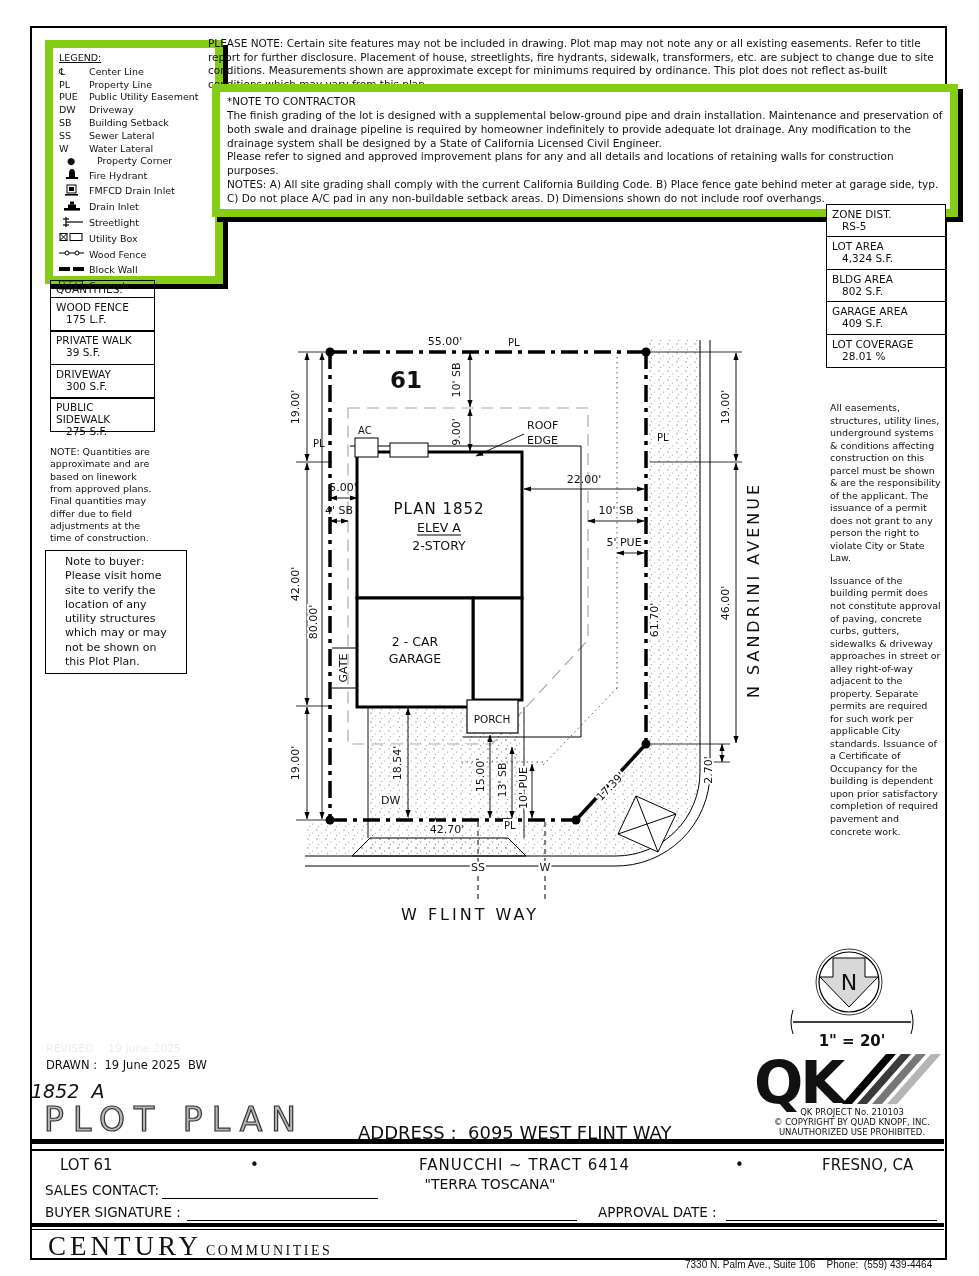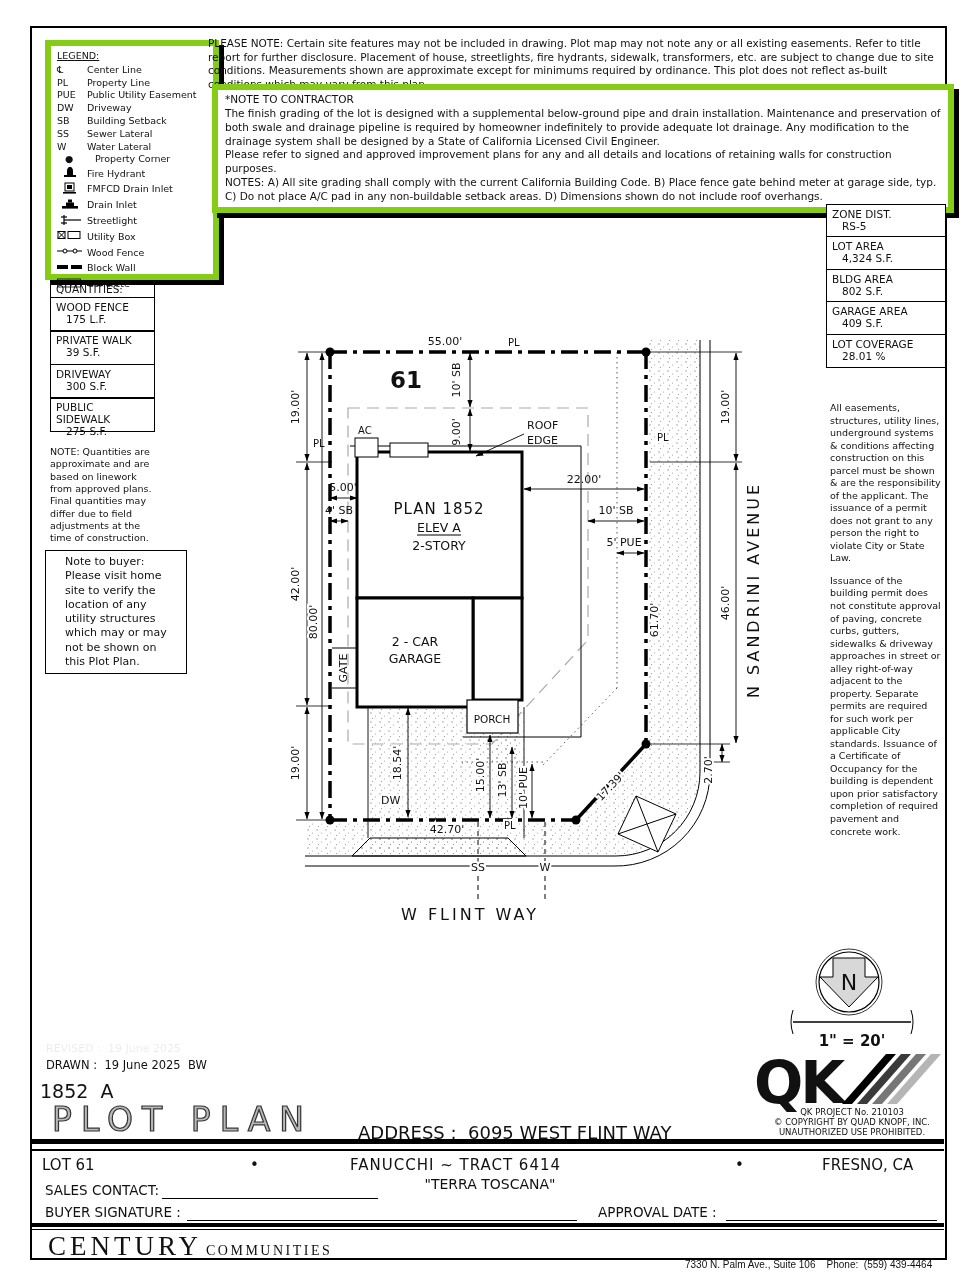--- a/index.html
+++ b/index.html
@@ -1,21 +1,21 @@
 <!DOCTYPE html>
 <html><head>
 <meta charset="utf-8">
 <style>
   html,body{margin:0;padding:0;background:#fff;}
   #sheet{position:relative;width:979px;height:1276px;background:#fff;overflow:hidden;
          font-family:"DejaVu Sans",sans-serif;color:#111;}
   .abs{position:absolute;}
   #border{left:30px;top:26px;width:913px;height:1230px;border:2.5px solid #000;}
   
-  .shadowbox{border:6px solid #84cc16;box-shadow:5px 5px 0 0 #000;background:#fff;}
+  .shadowbox{border:8px solid #84cc16;box-shadow:5px 5px 0 0 #000;background:#fff;}
   .plainbox{border:1.5px solid #000;background:#fff;}
   
   #legend{left:45px;top:40px;width:150px;height:220px;padding:4px 6px;font-size:9.5px;line-height:12.8px;}
   #legend .ttl{text-decoration:underline;margin-bottom:1px;}
   .lrow{display:flex;align-items:center;}
   .lsym{width:30px;flex:0 0 30px;}
   .llab{flex:1;}
   
   #pleasenote{left:208px;top:37px;width:730px;font-size:10.5px;line-height:1.3;}
   #contractor{left:212px;top:84px;width:716px;padding:3px 7px;font-size:10.5px;line-height:1.32;}
@@ -34,22 +34,22 @@
   #rightnotes p{margin:0 0 10px 0;}
   
   svg text{font-family:"DejaVu Sans",sans-serif;fill:#111;}
   .dim{font-size:11px;}
   .sm{font-size:10px;}
   .halo{paint-order:stroke;stroke:#fff;stroke-width:4px;}
   .bigst{font-size:16px;letter-spacing:3px;}
   
   #revised{left:46px;top:1042px;font-size:11px;color:rgba(0,0,0,0.08);white-space:pre;}
   #drawn{left:46px;top:1058px;font-size:11.5px;white-space:pre;}
-  #plancode{left:40px;top:1080px;font-size:19px;white-space:pre;}
-  #bigtitle{left:52px;top:1100px;font-size:33px;letter-spacing:9px;color:rgba(0,0,0,0.28);
+  #plancode{left:31px;top:1080px;font-size:19px;white-space:pre;font-style:italic;}
+  #bigtitle{left:44px;top:1100px;font-size:33px;letter-spacing:9px;color:rgba(0,0,0,0.28);
             -webkit-text-stroke:1.2px #333;}
   #addr{left:358px;top:1122px;font-size:18px;white-space:pre;}
   .band{left:32px;width:912px;background:#000;}
   #band1{top:1139px;height:5px;}
   #line1{top:1149px;height:1.5px;}
   #row1{top:1156px;font-size:15px;}
   #terra{left:370px;top:1176px;width:240px;text-align:center;font-size:14px;}
   #sales{left:45px;top:1182px;font-size:13.5px;}
   #buyerrow{top:1204px;font-size:13.5px;}
   .sigline{height:0;border-bottom:1.5px solid #000;}
@@ -422,23 +422,23 @@
   <div class="abs" id="revised">REVISED :  19 June 2025</div>
   <div class="abs" id="drawn">DRAWN :  19 June 2025  BW</div>
   <div class="abs" id="plancode">1852  A</div>
   <div class="abs" id="bigtitle">PLOT PLAN</div>
   <div class="abs" id="addr"><span>ADDRESS :  </span><span>6095 WEST FLINT WAY</span></div>
 
   <div class="abs band" id="band1"></div>
   <div class="abs band" id="line1"></div>
 
   <div class="abs" id="row1" style="left:32px;width:912px;">
-    <span class="abs" style="left:10px;">LOT 61</span>
+    <span class="abs" style="left:28px;">LOT 61</span>
     <span class="abs" style="left:218px;">•</span>
-    <span class="abs" style="left:318px;width:280px;text-align:left;letter-spacing:1px;">FANUCCHI ~ TRACT 6414</span>
+    <span class="abs" style="left:318px;width:280px;text-align:right;letter-spacing:1px;">FANUCCHI ~ TRACT 6414</span>
     <span class="abs" style="left:703px;">•</span>
     <span class="abs" style="left:790px;">FRESNO, CA</span>
   </div>
   <div class="abs" id="terra">"TERRA TOSCANA"</div>
   <div class="abs" id="sales">SALES CONTACT:</div>
   <div class="abs sigline" style="left:162px;top:1198px;width:216px;"></div>
   <div class="abs" id="buyerrow" style="left:45px;width:900px;">
     <span class="abs" style="left:0;">BUYER SIGNATURE :</span>
     <span class="abs" style="left:553px;">APPROVAL DATE :</span>
   </div>

